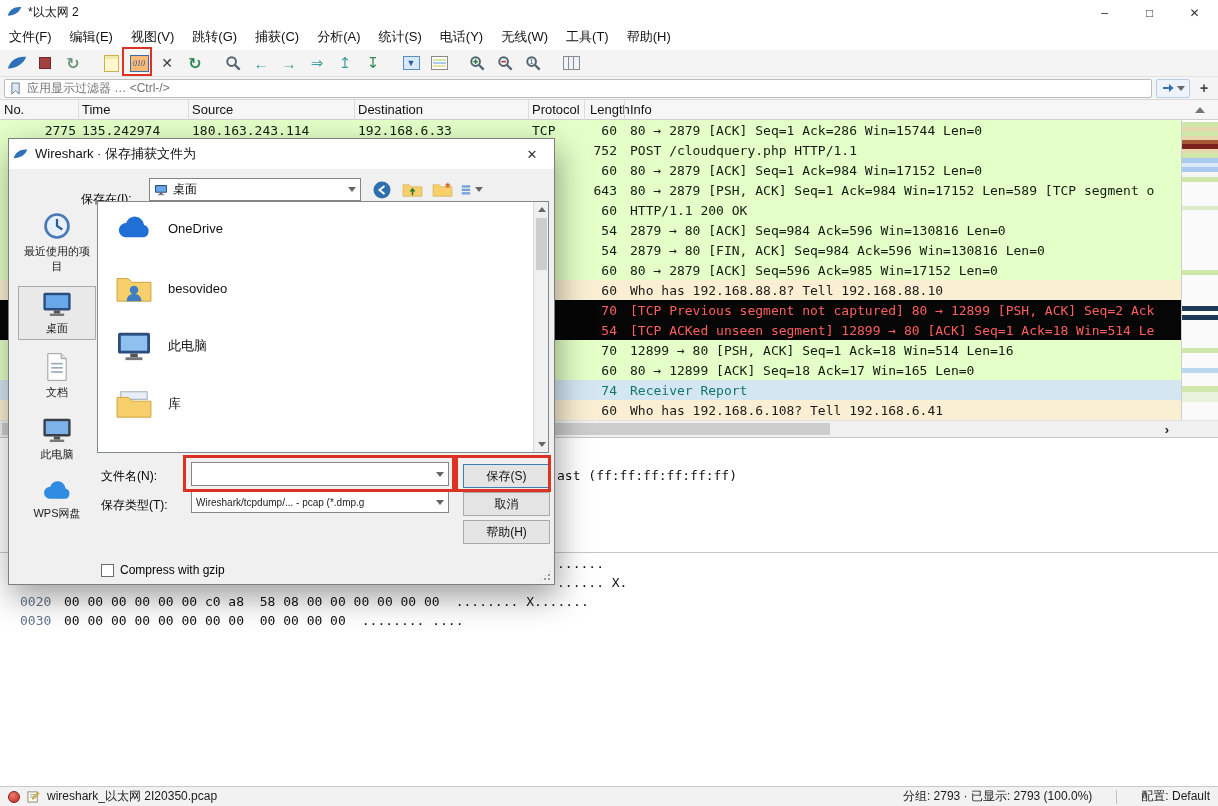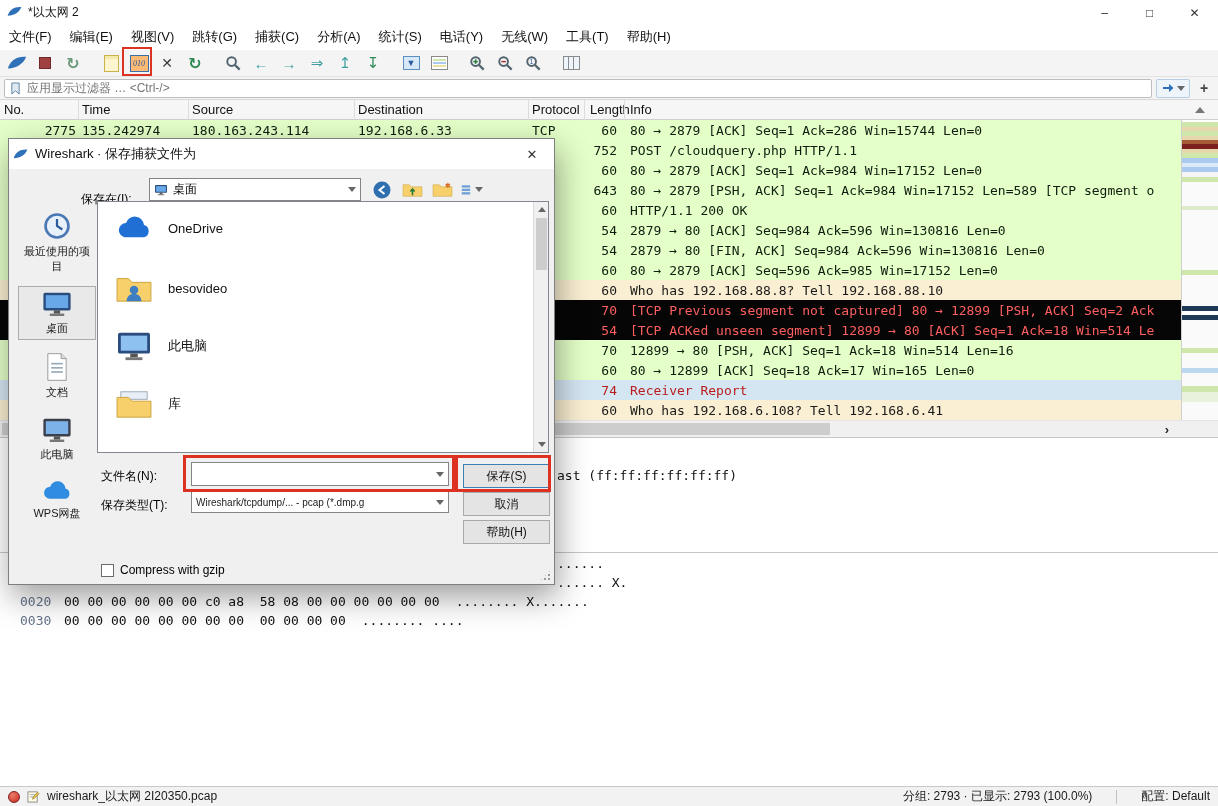--- a/index.html
+++ b/index.html
@@ -50,21 +50,21 @@
 
   .plist{position:absolute;left:0;top:120px;width:1181px;height:300px;background:#fff;font-family:"DejaVu Sans Mono","Liberation Mono",monospace;font-size:13px}
   .pr{position:relative;height:20px;white-space:pre;overflow:hidden}
   .pr span{position:absolute;top:2px;line-height:17px}
   .c-no{left:0;width:76px;text-align:right}
   .c-time{left:82px}.c-src{left:192px}.c-dst{left:358px}.c-proto{left:532px}
   .c-len{left:578px;width:39px;text-align:right}
   .c-info{left:630px}
   .row-http{background:#e4ffc7;color:#101d10}
   .row-arp{background:#faefd2;color:#1a1a1a}
-  .row-rtcp{background:#d5e6f3;color:#b91c1c}
+  .row-rtcp{background:#d5e6f3;color:#0f766e}
   .row-bad{background:#060606;color:#ff5f5f}
 
   .minimap{position:absolute;left:1181px;top:120px;width:37px;height:300px;border-left:1px solid #cfcfcf;background:linear-gradient(to bottom,
     #ffffff 0,#ffffff 2px,#cfe7aa 2px,#cfe7aa 7px,#e6d7ae 7px,#e6d7ae 11px,#cfe7aa 11px,#cfe7aa 16px,
     #e6d7ae 16px,#e6d7ae 20px,#a65a35 20px,#a65a35 24px,#7e1f1f 24px,#7e1f1f 29px,#e6d7ae 29px,#e6d7ae 33px,
     #cfe7aa 33px,#cfe7aa 38px,#a9c9ee 38px,#a9c9ee 43px,#dce9f8 43px,#dce9f8 47px,#a9c9ee 47px,#a9c9ee 52px,
     #f5f5f5 52px,#f5f5f5 57px,#cfe7aa 57px,#cfe7aa 62px,#fafafa 62px,#fafafa 86px,#dcebc8 86px,#dcebc8 90px,
     #fafafa 90px,#fafafa 150px,#cfe7aa 150px,#cfe7aa 155px,#fafafa 155px,#fafafa 186px,#1d3a57 186px,#1d3a57 191px,
     #ffffff 191px,#ffffff 195px,#1d3a57 195px,#1d3a57 200px,#fafafa 200px,#fafafa 228px,#cfe7aa 228px,#cfe7aa 233px,
     #fafafa 233px,#fafafa 248px,#bcd8f0 248px,#bcd8f0 253px,#fafafa 253px,#fafafa 266px,#cfe7aa 266px,#cfe7aa 272px,

